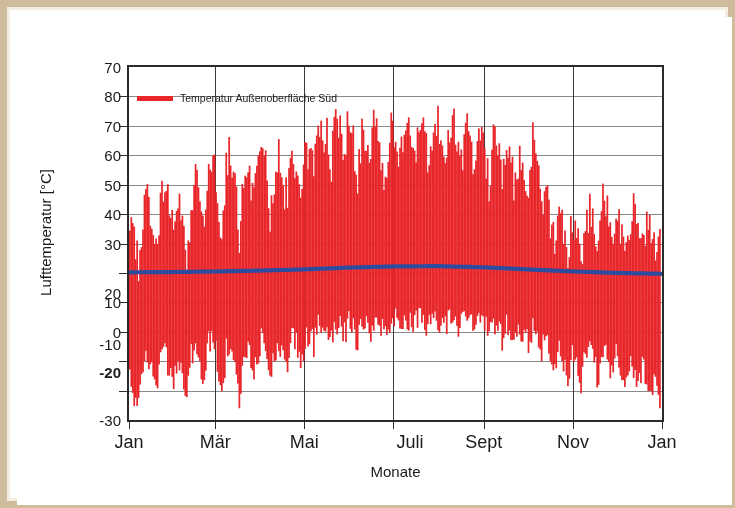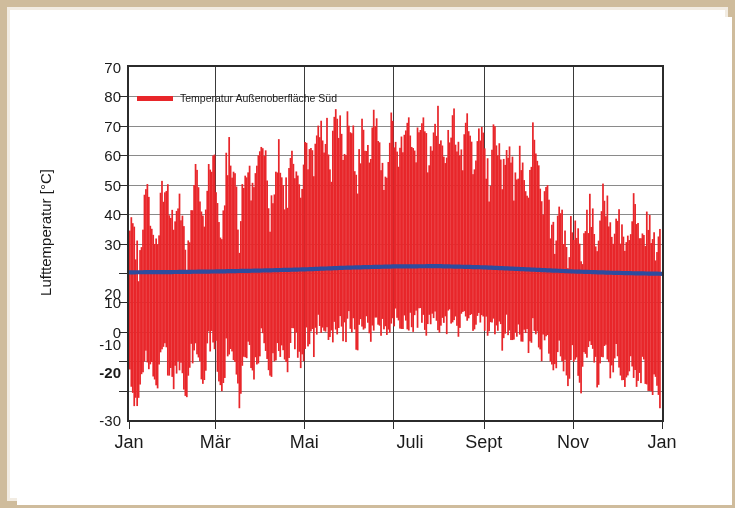--- a/index.html
+++ b/index.html
@@ -628,20 +628,21 @@
           <div class="xtick-label" style="left: 2px;">Jan</div>
           <div class="xtick-label" style="left: 88.1562px;">Mär</div>
           <div class="xtick-label" style="left: 177.233px;">Mai</div>
           <div class="xtick-label" style="left: 259px; margin-left: 24px;">Juli</div>
           <div class="xtick-label" style="left: 356.847px;">Sept</div>
           <div class="xtick-label" style="left: 445.923px;">Nov</div>
           <div class="xtick-label" style="left: 535px;">Jan</div>
         </div>
 
       <div id="ylabel">Lufttemperatur [°C]</div>
+      <div id="xlabel">Monate</div>
 
       <div id="legend">
           <div class="legend-row">
             <span class="legend-swatch" style="background: rgb(232, 38, 42);"></span>
             <span class="legend-text">Temperatur Außenoberfläche Süd</span>
           </div>
         </div>
 
     </div>
   </div>

